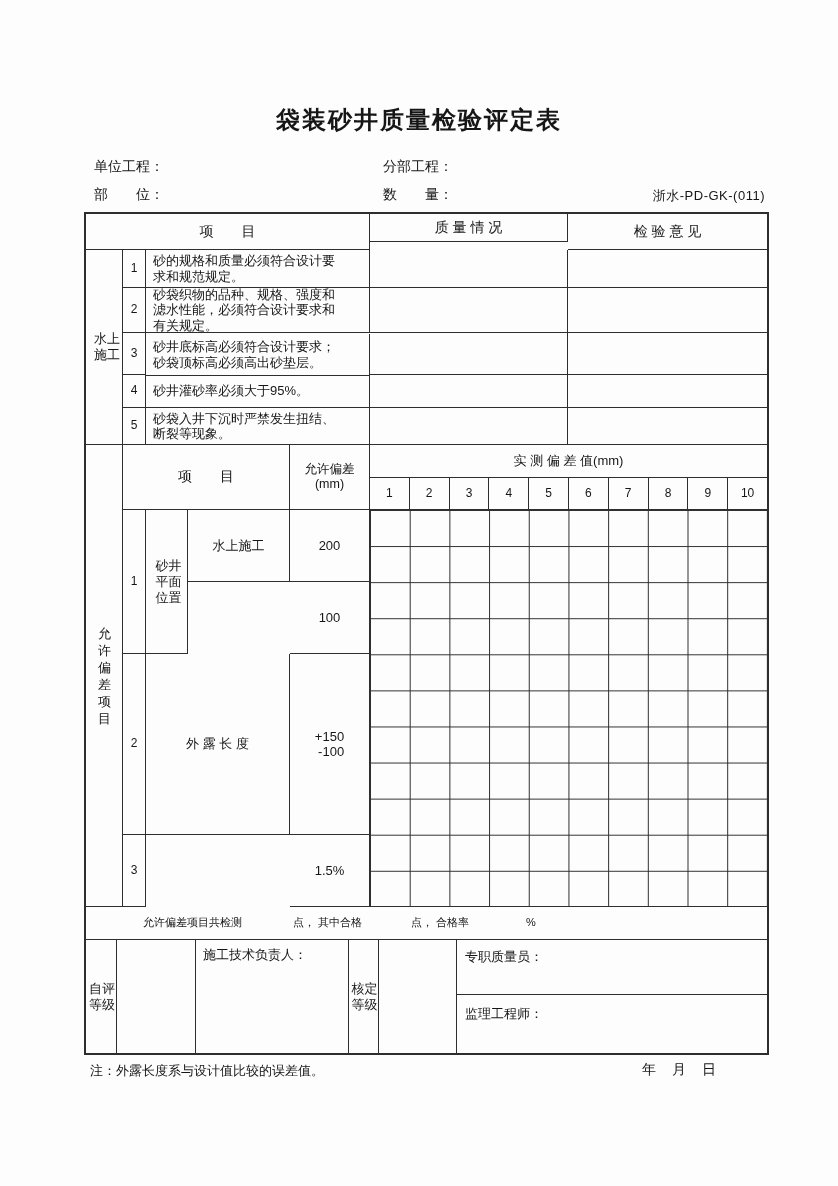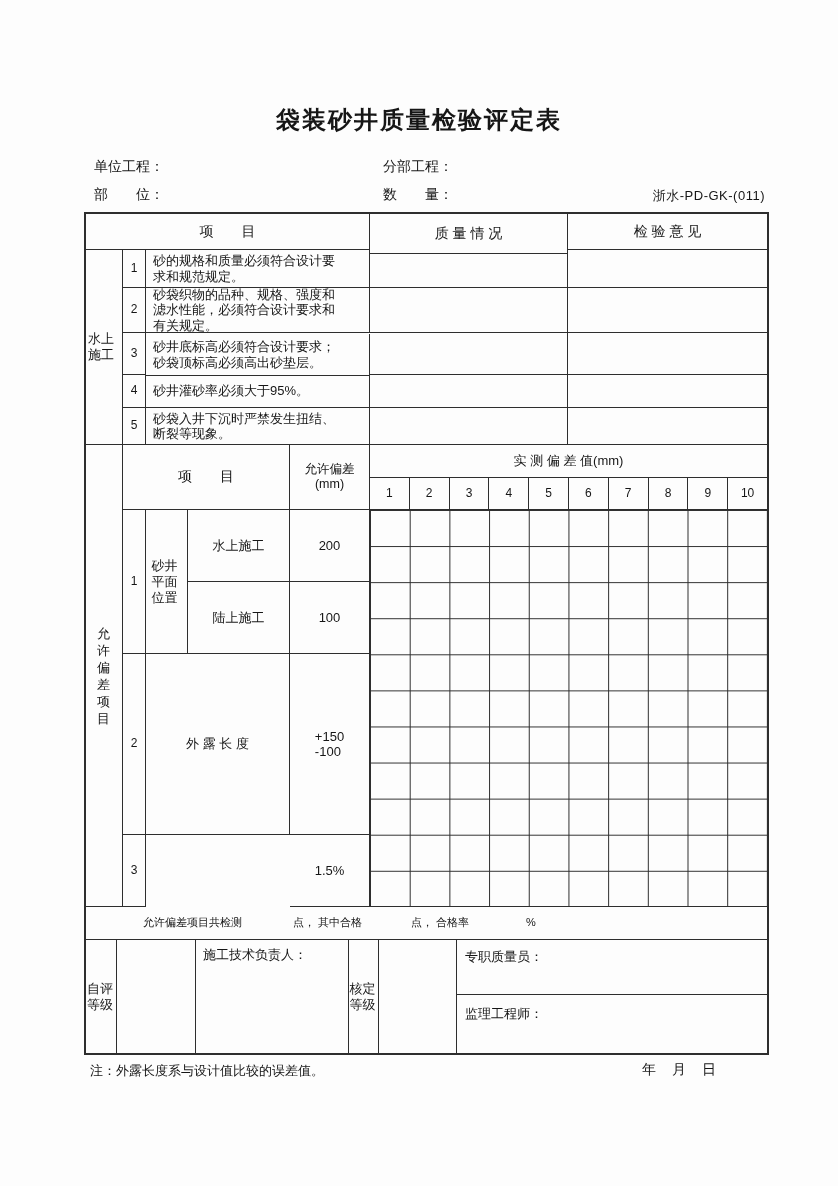--- a/index.html
+++ b/index.html
@@ -27,21 +27,21 @@
   .tbl{
     position:absolute;left:84px;top:212px;
     width:681px;height:839px;
     border:2px solid var(--ln);
   }
   .c{
     position:absolute;box-sizing:border-box;
     border-right:1px solid var(--ln);
     border-bottom:1px solid var(--ln);
     display:flex;align-items:center;justify-content:center;
-    text-align:left;font-size:13px;line-height:15.5px;
+    text-align:right;font-size:13px;line-height:15.5px;
   }
   .nr{border-right:none;}
   .nb{border-bottom:none;}
   .left{justify-content:flex-start;text-align:left;}
   .topleft{justify-content:flex-start;align-items:flex-start;text-align:left;}
   .hdr{font-size:14px;}
   .num{font-size:12px;}
   .itemtext{padding:2px 34px 2px 7px;}
   .vwrap{width:32px;line-height:16px;}
   .vchar{width:14px;line-height:17px;}
@@ -73,21 +73,21 @@
   <div class="abs info" style="left:94px;top:158px;">单位工程：</div>
   <div class="abs info" style="left:383px;top:158px;">分部工程：</div>
 
   <div class="abs info" style="left:94px;top:186px;">部　　位：</div>
   <div class="abs info" style="left:383px;top:186px;">数　　量：</div>
   <div class="abs info code" style="right:73px;top:187px;">浙水-PD-GK-(011)</div>
 
   <div class="tbl">
 
     <div class="c hdr" style="left:0;top:0;width:284px;height:36px;">项　　目</div>
-    <div class="c hdr" style="left:284px;top:0;width:198px;height:40px;">质 量 情 况</div>
+    <div class="c hdr" style="left:284px;top:0;width:198px;height:28px;">质 量 情 况</div>
     <div class="c hdr nr" style="left:482px;top:0;width:199px;height:36px;">检 验 意 见</div>
 
     <div class="c" style="left:0;top:36px;width:37px;height:195px;">
       <span class="vwrap">水上施工</span>
     </div>
 
     <div class="c num" style="left:37px;top:36px;width:23px;height:38px;">1</div>
     <div class="c left itemtext" style="left:60px;top:36px;width:224px;height:38px;">砂的规格和质量必须符合设计要求和规范规定。</div>
     <div class="c" style="left:284px;top:36px;width:198px;height:38px;"></div>
     <div class="c nr" style="left:482px;top:36px;width:199px;height:38px;"></div>
@@ -137,21 +137,20 @@
     </div>
 
     <div class="c nr grid" style="left:284px;top:296px;width:397px;height:397px;"></div>
 
     <div class="c num" style="left:37px;top:296px;width:23px;height:144px;">1</div>
     <div class="c" style="left:60px;top:296px;width:42px;height:144px;">
       <span class="vwrap" style="width:30px;">砂井平面位置</span>
     </div>
     <div class="c" style="left:102px;top:296px;width:102px;height:72px;">水上施工</div>
     <div class="c" style="left:204px;top:296px;width:80px;height:72px;">200</div>
-    <div class="c" style="left:102px;top:368px;width:102px;height:72px;">陆上施工</div>
     <div class="c" style="left:204px;top:368px;width:80px;height:72px;">100</div>
 
     <div class="c num" style="left:37px;top:440px;width:23px;height:181px;">2</div>
     <div class="c" style="left:60px;top:440px;width:144px;height:181px;">外 露 长 度</div>
     <div class="c pre" style="left:204px;top:440px;width:80px;height:181px;">+150
 -100</div>
 
     <div class="c num" style="left:37px;top:621px;width:23px;height:72px;">3</div>
     <div class="c" style="left:204px;top:621px;width:80px;height:72px;">1.5%</div>
 

